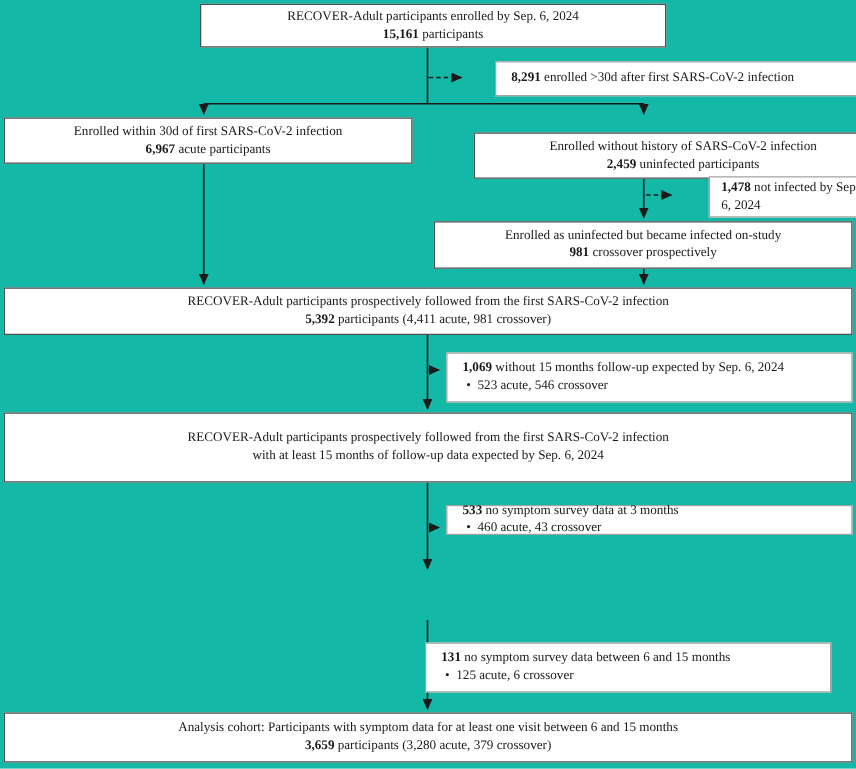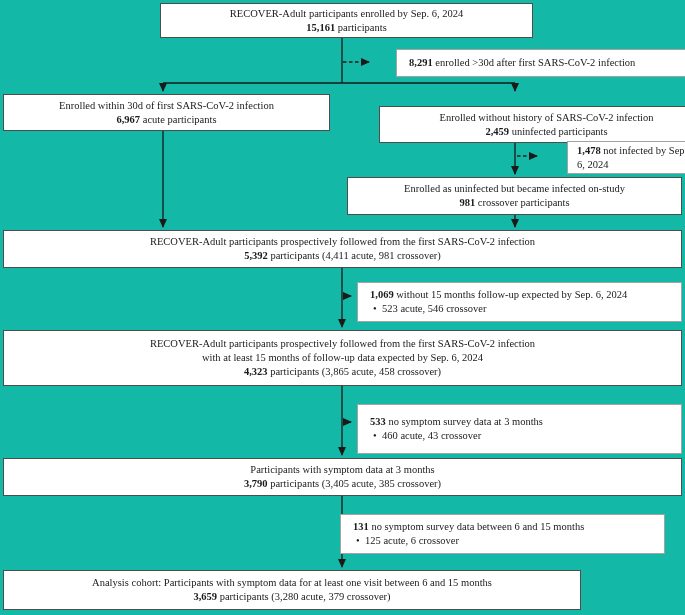--- a/index.html
+++ b/index.html
@@ -68,61 +68,56 @@
     <div class="line">Enrolled without history of SARS-CoV-2 infection</div>
     <div class="line"><b>2,459</b><span> uninfected participants</span></div>
   </div>
 
   <div class="box side" style="left:543px;top:141px;width:137px;height:33px;padding-left:9px;margin-left:24px;">
     <div class="line"><b>1,478</b><span> not infected by Sep. 6, 2024</span></div>
   </div>
 
   <div class="box main" style="left:347px;top:177px;width:335px;height:38px;">
     <div class="line">Enrolled as uninfected but became infected on-study</div>
-    <div class="line"><b>981</b><span> crossover participants</span></div>
+    <div class="line"><b>981</b><span> crossover prospectively</span></div>
   </div>
 
   <div class="box main" style="left:3px;top:230px;width:679px;height:38px;">
     <div class="line">RECOVER-Adult participants prospectively followed from the first SARS-CoV-2 infection</div>
     <div class="line"><b>5,392</b><span> participants (4,411 acute, 981 crossover)</span></div>
   </div>
 
   <div class="box side" style="left:357px;top:282px;width:325px;height:40px;">
     <div class="line"><b>1,069</b><span> without 15 months follow-up expected by Sep. 6, 2024</span></div>
     <div class="bullet-line">
       <span class="bullet">•</span>
       <span>523 acute, 546 crossover</span>
     </div>
   </div>
 
   <div class="box main" style="left:3px;top:330px;width:679px;height:56px;">
     <div class="line">RECOVER-Adult participants prospectively followed from the first SARS-CoV-2 infection</div>
     <div class="line">with at least 15 months of follow-up data expected by Sep. 6, 2024</div>
-    <div class="line"><b>4,323</b><span> participants (3,865 acute, 458 crossover)</span></div>
   </div>
 
-  <div class="box side" style="left:357px;top:404px;width:325px;height:50px;">
+  <div class="box side" style="left:357px;top:404px;width:325px;height:24px;">
     <div class="line"><b>533</b><span> no symptom survey data at 3 months</span></div>
     <div class="bullet-line">
       <span class="bullet">•</span>
       <span>460 acute, 43 crossover</span>
     </div>
   </div>
 
-  <div class="box main" style="left:3px;top:458px;width:679px;height:38px;">
-    <div class="line">Participants with symptom data at 3 months</div>
-    <div class="line"><b>3,790</b><span> participants (3,405 acute, 385 crossover)</span></div>
-  </div>
 
   <div class="box side" style="left:340px;top:514px;width:325px;height:40px;">
     <div class="line"><b>131</b><span> no symptom survey data between 6 and 15 months</span></div>
     <div class="bullet-line">
       <span class="bullet">•</span>
       <span>125 acute, 6 crossover</span>
     </div>
   </div>
 
-  <div class="box main" style="left:3px;top:570px;width:578px;height:40px;">
+  <div class="box main" style="left:3px;top:570px;width:679px;height:40px;">
     <div class="line">Analysis cohort: Participants with symptom data for at least one visit between 6 and 15 months</div>
     <div class="line"><b>3,659</b><span> participants (3,280 acute, 379 crossover)</span></div>
   </div>
 
 </div>
 
 </body></html>

